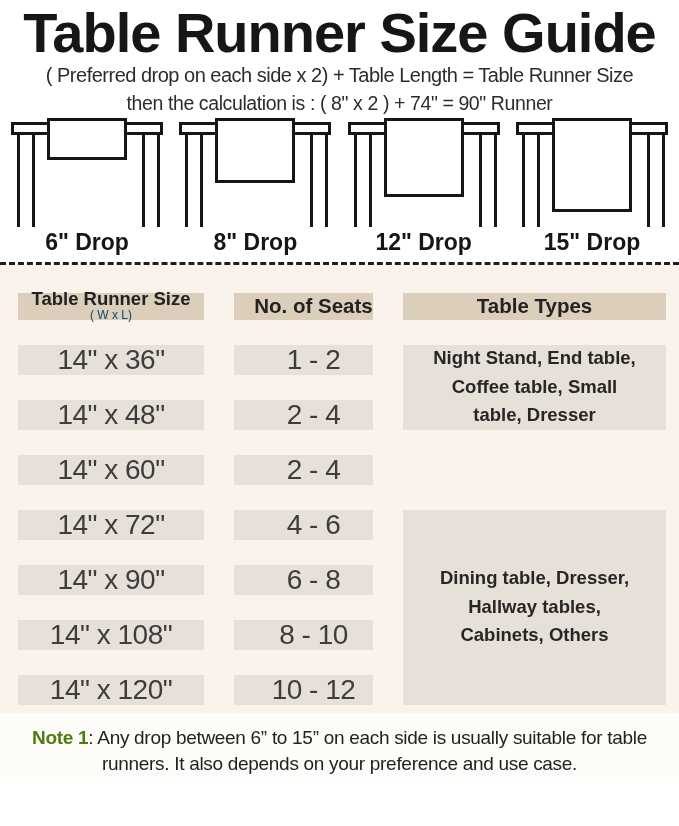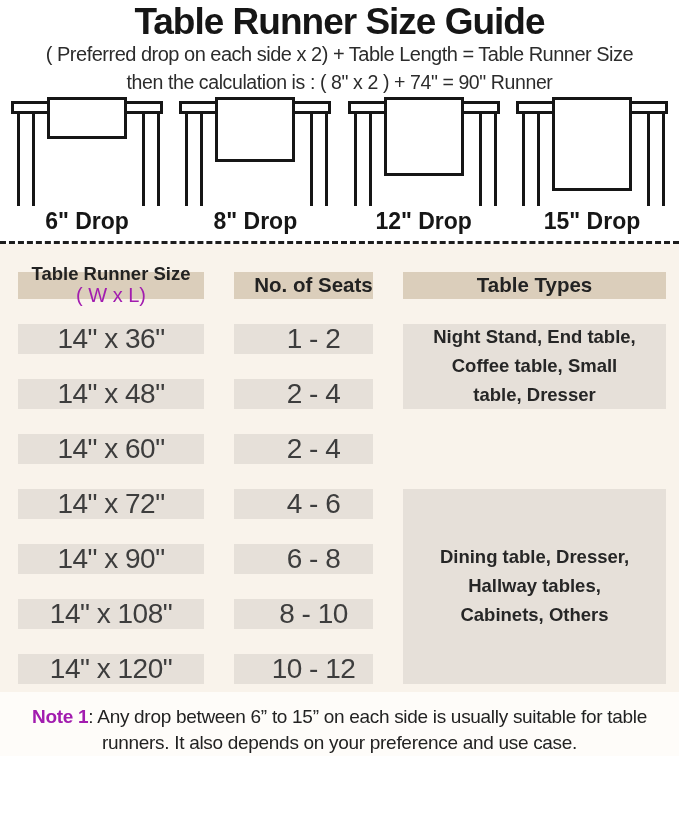--- a/index.html
+++ b/index.html
@@ -2,21 +2,21 @@
 <html><head>
 <meta charset="utf-8">
 <style>
   * { margin: 0; padding: 0; box-sizing: border-box; }
   html, body { width: 679px; background: #ffffff; }
   body { font-family: "Liberation Sans", sans-serif; color: #1f1f1f; }
   .page { width: 679px; height: 826px; overflow: hidden; background: #ffffff; }
 
   
   .top { text-align: center; padding-top: 2px; background: #ffffff; }
-  .title { font-size: 37px; font-weight: 700; letter-spacing: -1px; line-height: 1.1; color: #161616; }
+  .title { font-size: 56px; font-weight: 700; letter-spacing: -1px; line-height: 1.1; color: #161616; }
   .formula { font-size: 20px; letter-spacing: -0.5px; color: #2c2c2c; margin-top: 0; white-space: nowrap; }
   .ex { font-size: 19.5px; letter-spacing: -0.4px; color: #2c2c2c; margin-top: 5px; white-space: nowrap; }
 
   
   .diagrams { display: flex; justify-content: space-between; padding: 3px 11px 6px 11px;
               border-bottom: 3px dashed #1d1d1d; background: #ffffff; }
   .diagram { width: 152px; }
   .fig { position: relative; height: 109px; }
   .tabletop { position: absolute; left: 0; right: 0; top: 4px; height: 13px;
               border: 3px solid #161616; background: #ffffff; z-index: 1; }
@@ -33,34 +33,34 @@
   .drop-label { text-align: center; font-size: 23px; font-weight: 700; color: #161616; margin-top: 2px; }
 
   
   .panel { background: #f9f3eb; padding: 11px 13px 8px 18px; }
   .grid { display: grid; grid-template-columns: 186px 139px auto;
           grid-template-rows: 44px repeat(7, 47px); gap: 8px 30px; }
   .cell { background: #e6e0d9; display: flex; align-items: center; justify-content: center;
           text-align: center; margin-top: 17px; }
   .hdr { background: #dbcebb; }
   .h1a { display: block; font-size: 18.5px; font-weight: 700; color: #222; line-height: 1.1; }
-  .h1b { display: block; font-size: 20px; font-weight: 400; color: #a21caf; line-height: 1.15; }
+  .h1b { display: block; font-size: 12px; font-weight: 400; color: #0c4a6e; line-height: 1.15; }
   .h2, .h3 { font-size: 20.5px; font-weight: 700; color: #222; }
   .val { font-size: 28px; font-weight: 400; color: #3d3d3d; letter-spacing: -0.5px; }
   .types { font-size: 18.5px; font-weight: 700; color: #262626; line-height: 1.55; padding: 4px 29px; }
   .c1 { grid-column: 1; } .c2 { grid-column: 2; padding-left: 20px; } .c3 { grid-column: 3; }
   .r1 { grid-row: 1; } .r2 { grid-row: 2; } .r3 { grid-row: 3; } .r4 { grid-row: 4; }
   .r5 { grid-row: 5; } .r6 { grid-row: 6; } .r7 { grid-row: 7; } .r8 { grid-row: 8; }
   .span2 { grid-row: 2 / span 2; }
   .span4 { grid-row: 5 / span 4; }
 
   
   .notes { background: #fefcf9; text-align: center; padding: 12px 4px 0 4px; }
   .note { font-size: 19px; letter-spacing: -0.3px; line-height: 1.37; color: #222; margin-bottom: 3px; }
-  .note b { color: #a21caf; margin-top: 18px; }
+  .note b { color: #4d7c0f; margin-top: 18px; }
 </style>
 </head>
 <body>
 
 <div class="page">
 
   <header class="top">
     <h1 class="title">Table Runner Size Guide</h1>
     <p class="formula">( Preferred drop on each side x 2) + Table Length = Table Runner Size</p>
     <p class="ex">then the calculation is : ( 8" x 2 ) + 74" = 90" Runner</p>

